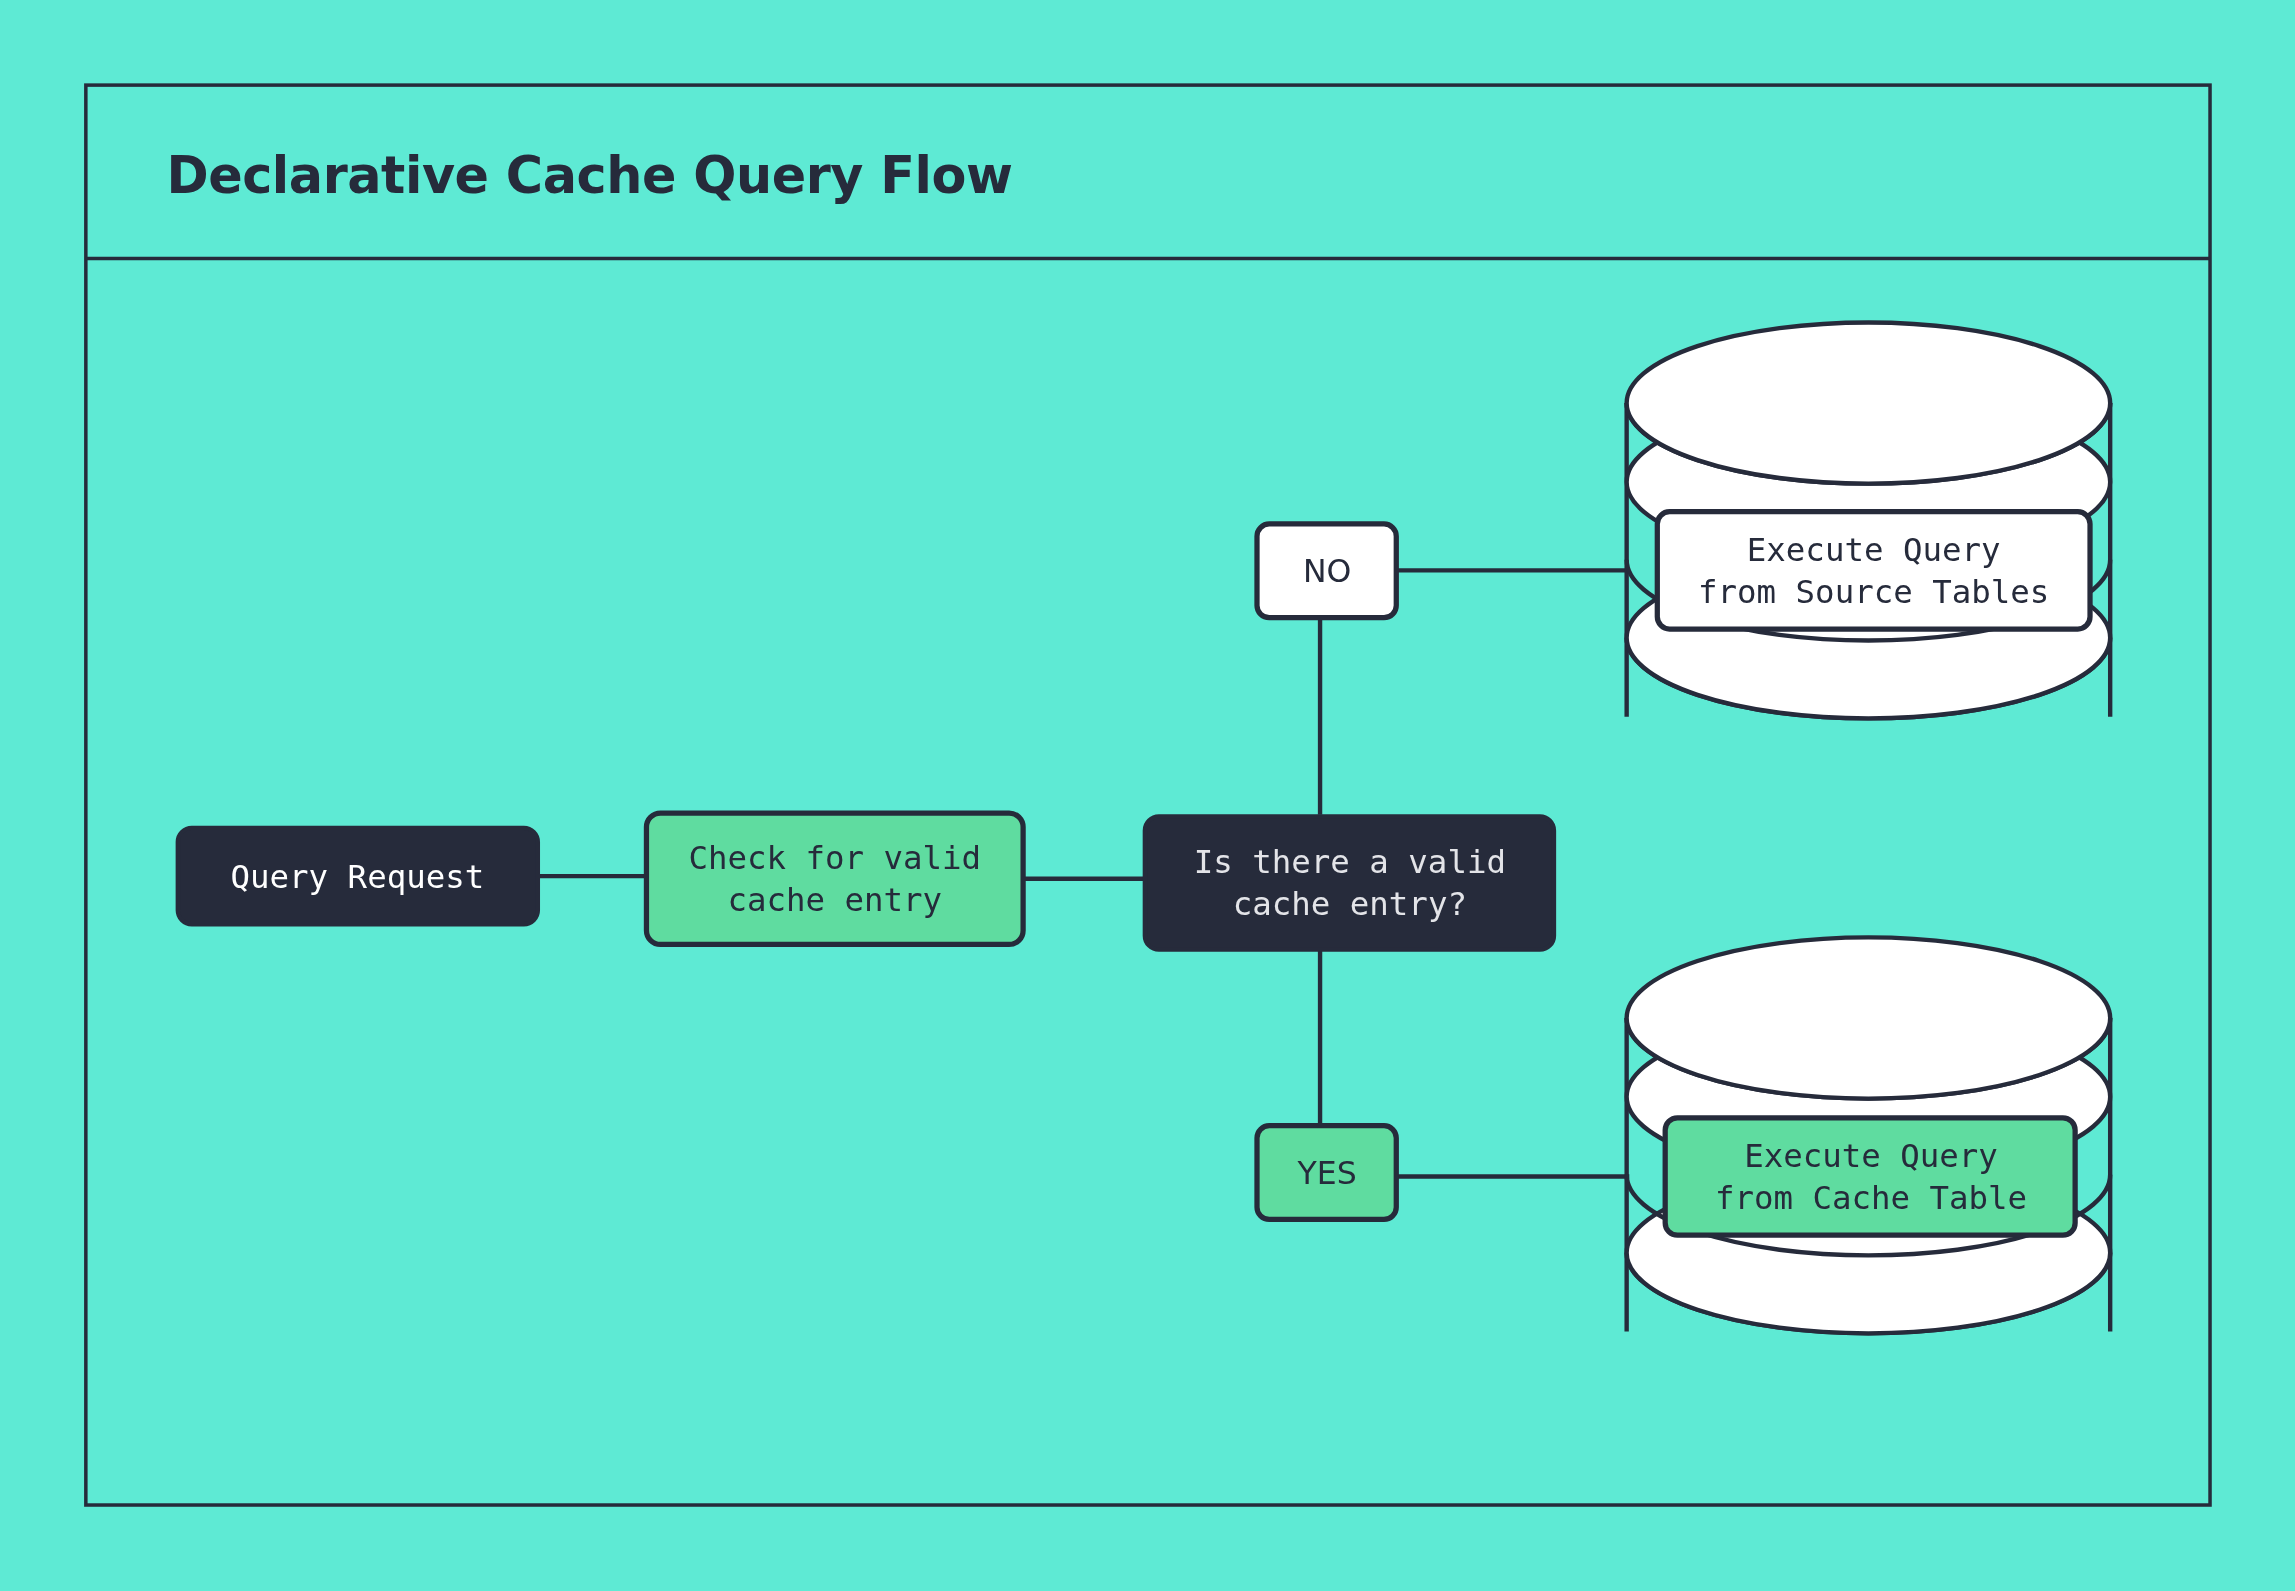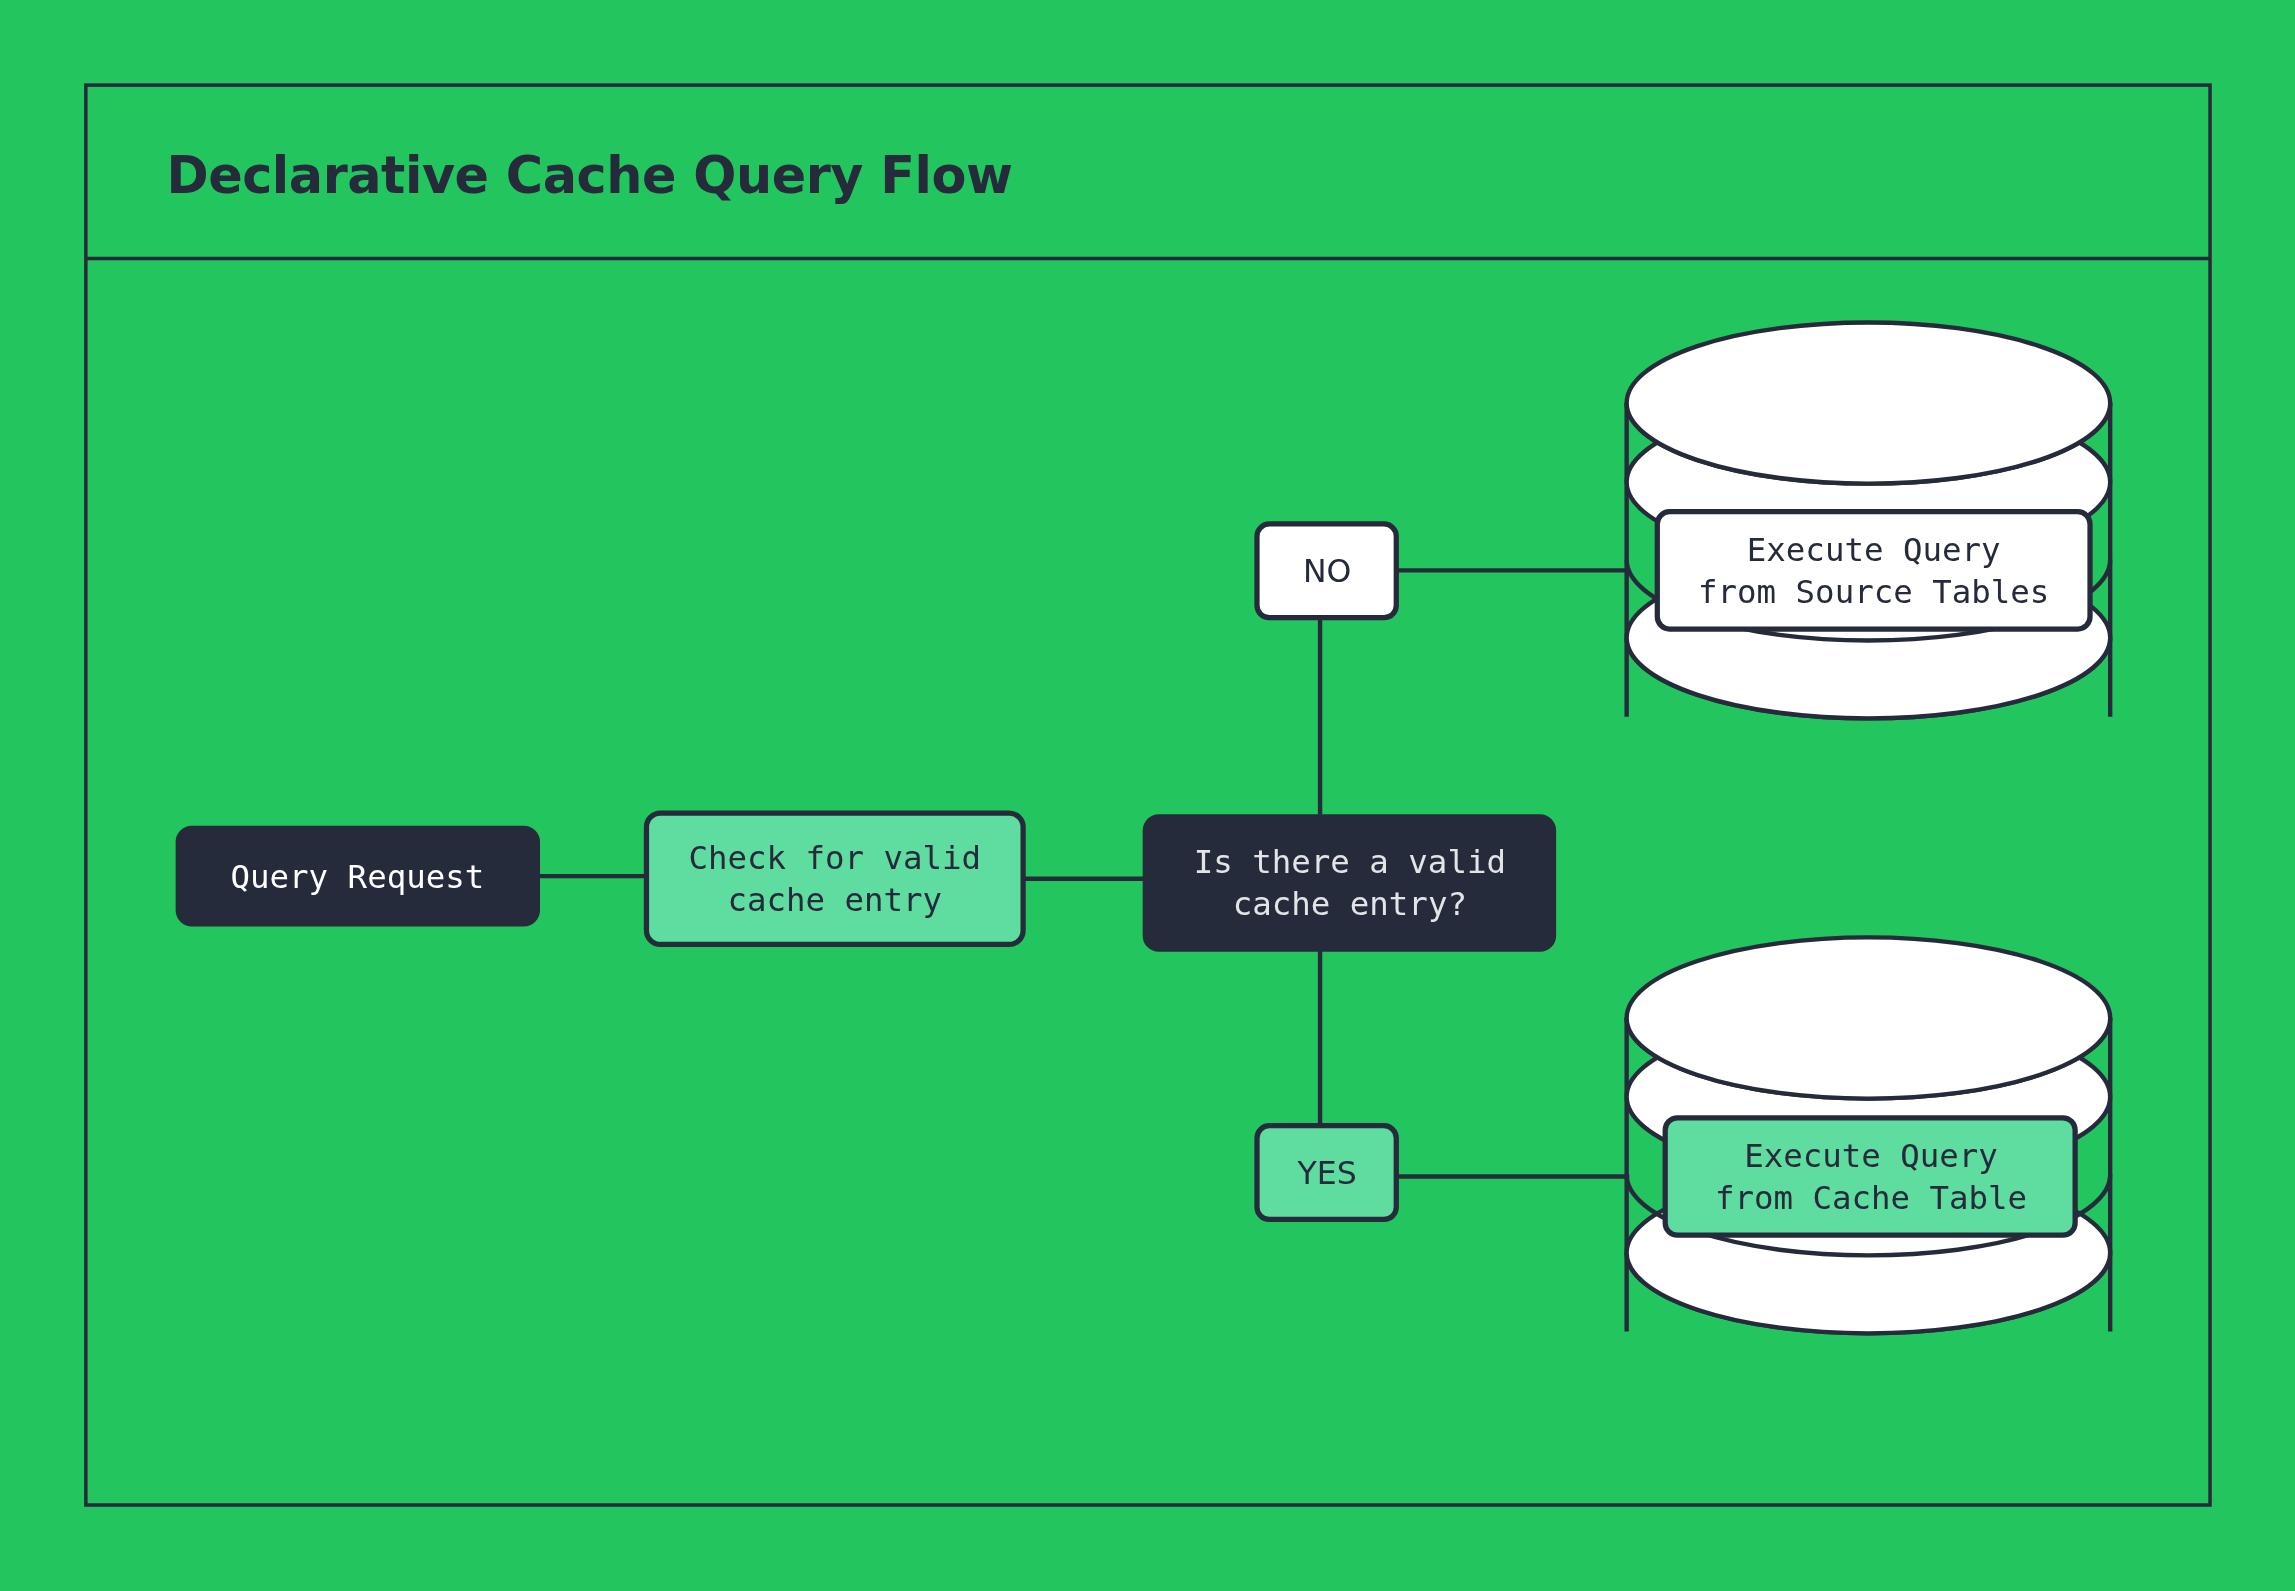--- a/index.html
+++ b/index.html
@@ -4,21 +4,21 @@
 <style>
   html, body {
     margin: 0;
     padding: 0;
     background: #ffffff;
   }
   #canvas {
     position: relative;
     width: 2295px;
     height: 1591px;
-    background: #22c55e;
+    background: #5eead4;
     overflow: hidden;
     font-family: "Liberation Sans", sans-serif;
   }
   #diagram-svg {
     position: absolute;
     left: 0;
     top: 0;
     width: 2295px;
     height: 1591px;
   }

